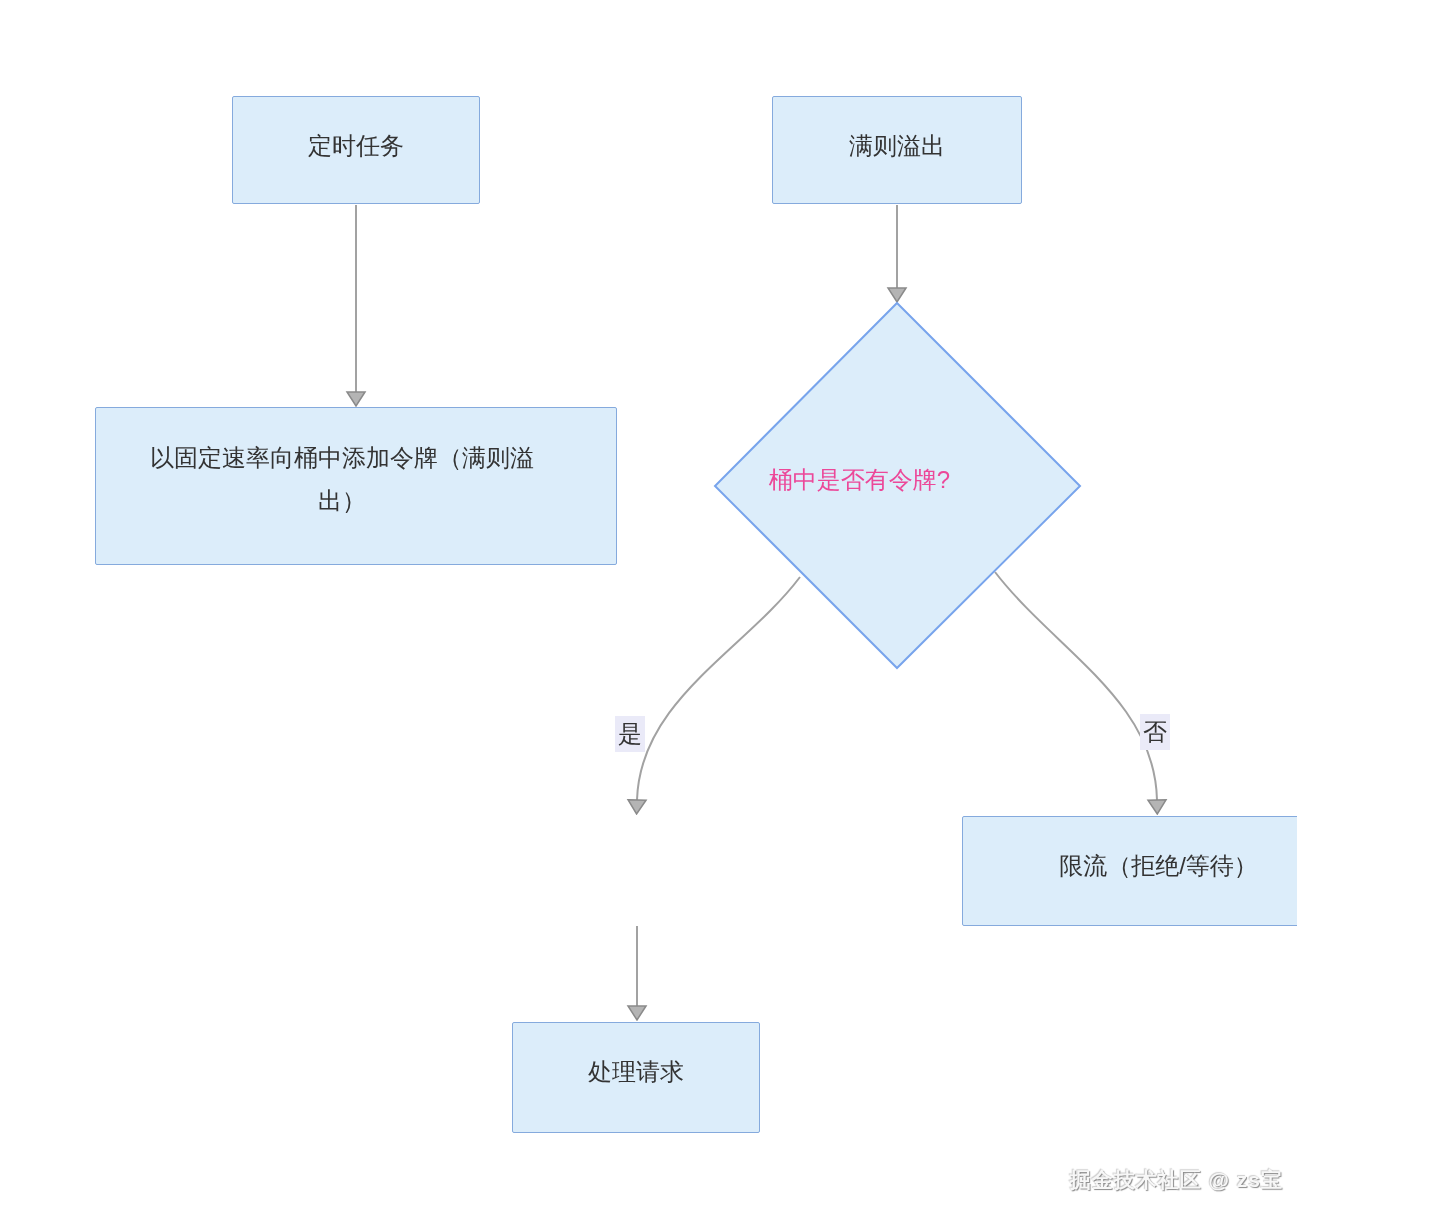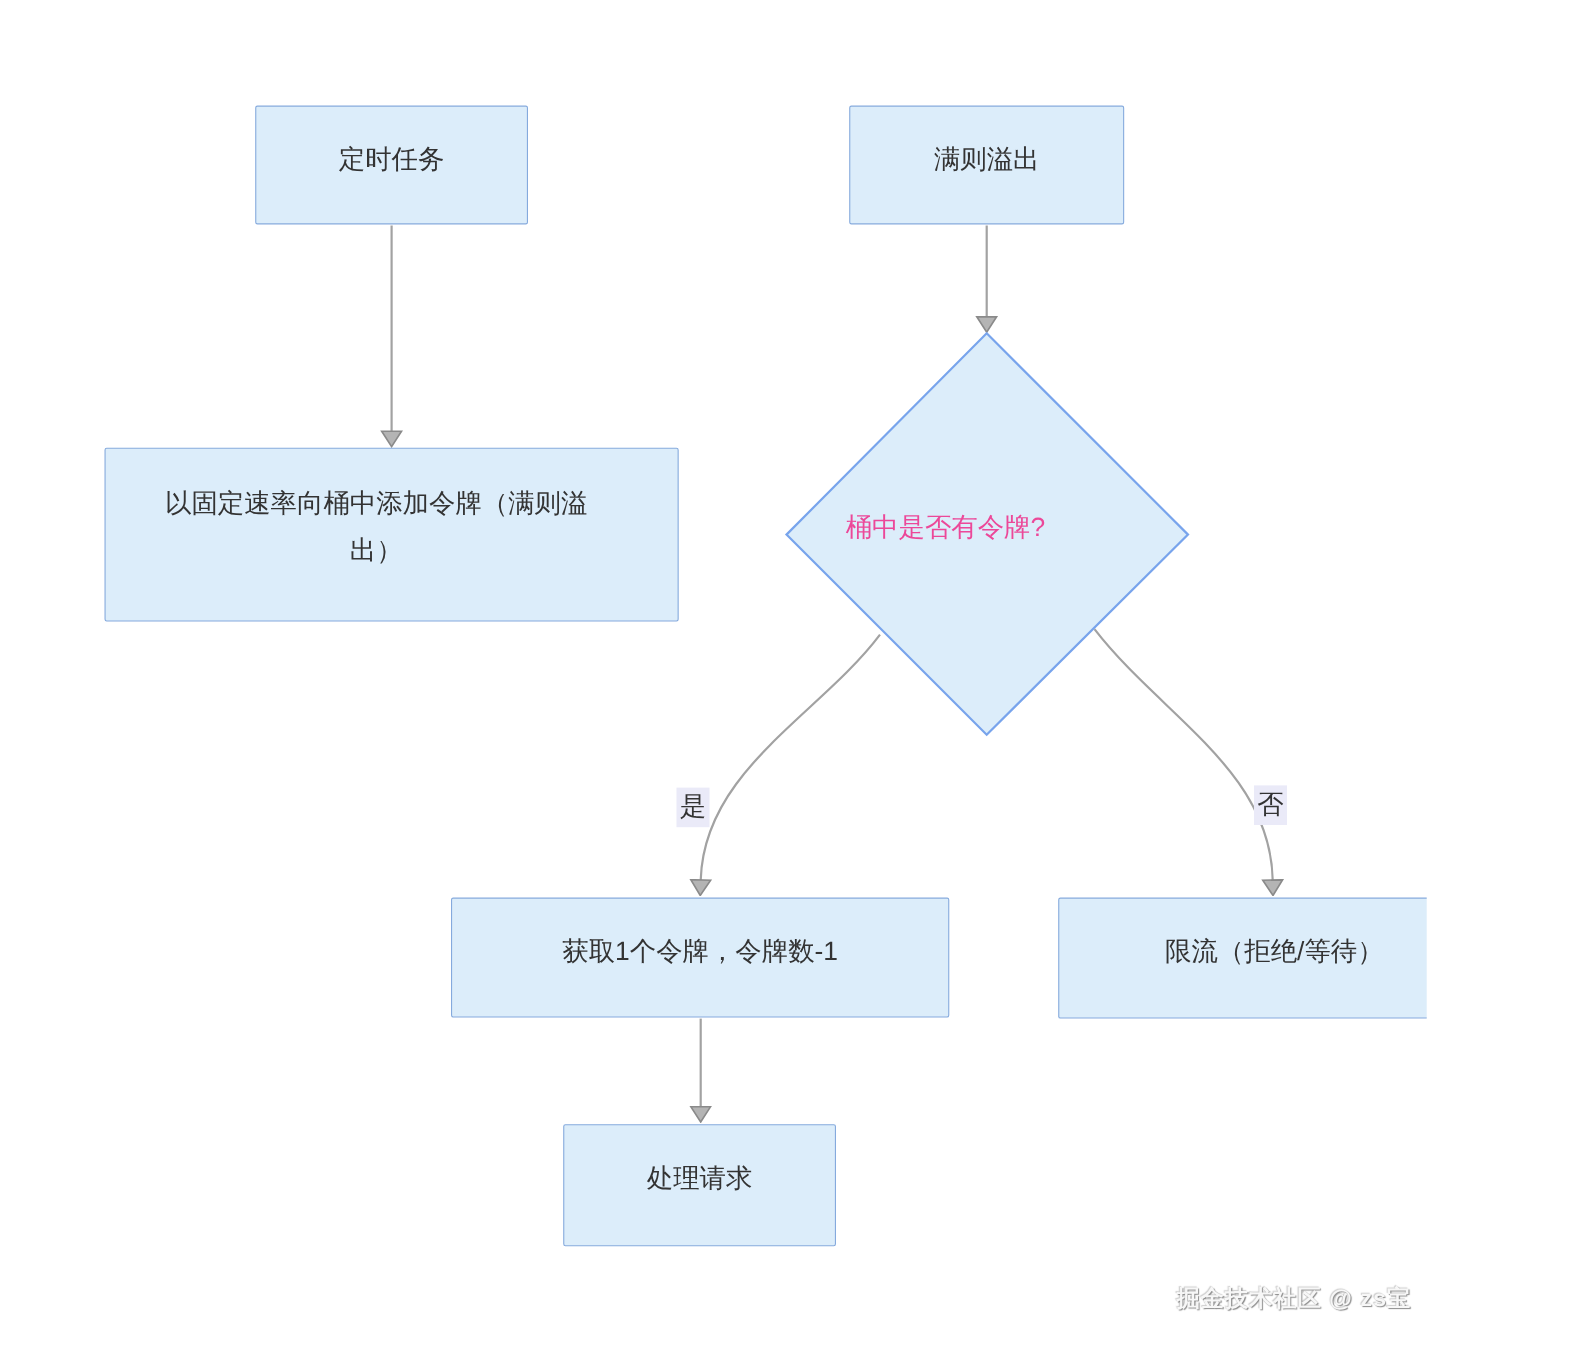--- a/index.html
+++ b/index.html
@@ -116,23 +116,20 @@
   <div class="node node-add-tokens">
     <span class="label">以固定速率向桶中添加令牌（满则溢出）</span>
   </div>
 
   <div class="diamond-label">桶中是否有令牌?</div>
 
   <div class="edge-label edge-label-yes">是</div>
 
   <div class="edge-label edge-label-no">否</div>
 
-  <div class="node node-acquire">
-    <span class="label">获取1个令牌，令牌数-1</span>
-  </div>
 
   <div class="node node-process">
     <span class="label">处理请求</span>
   </div>
 
   <div class="node node-limit">
     <span class="label">限流（拒绝/等待）</span>
   </div>
 
   <div class="watermark">掘金技术社区 @ zs宝</div>

